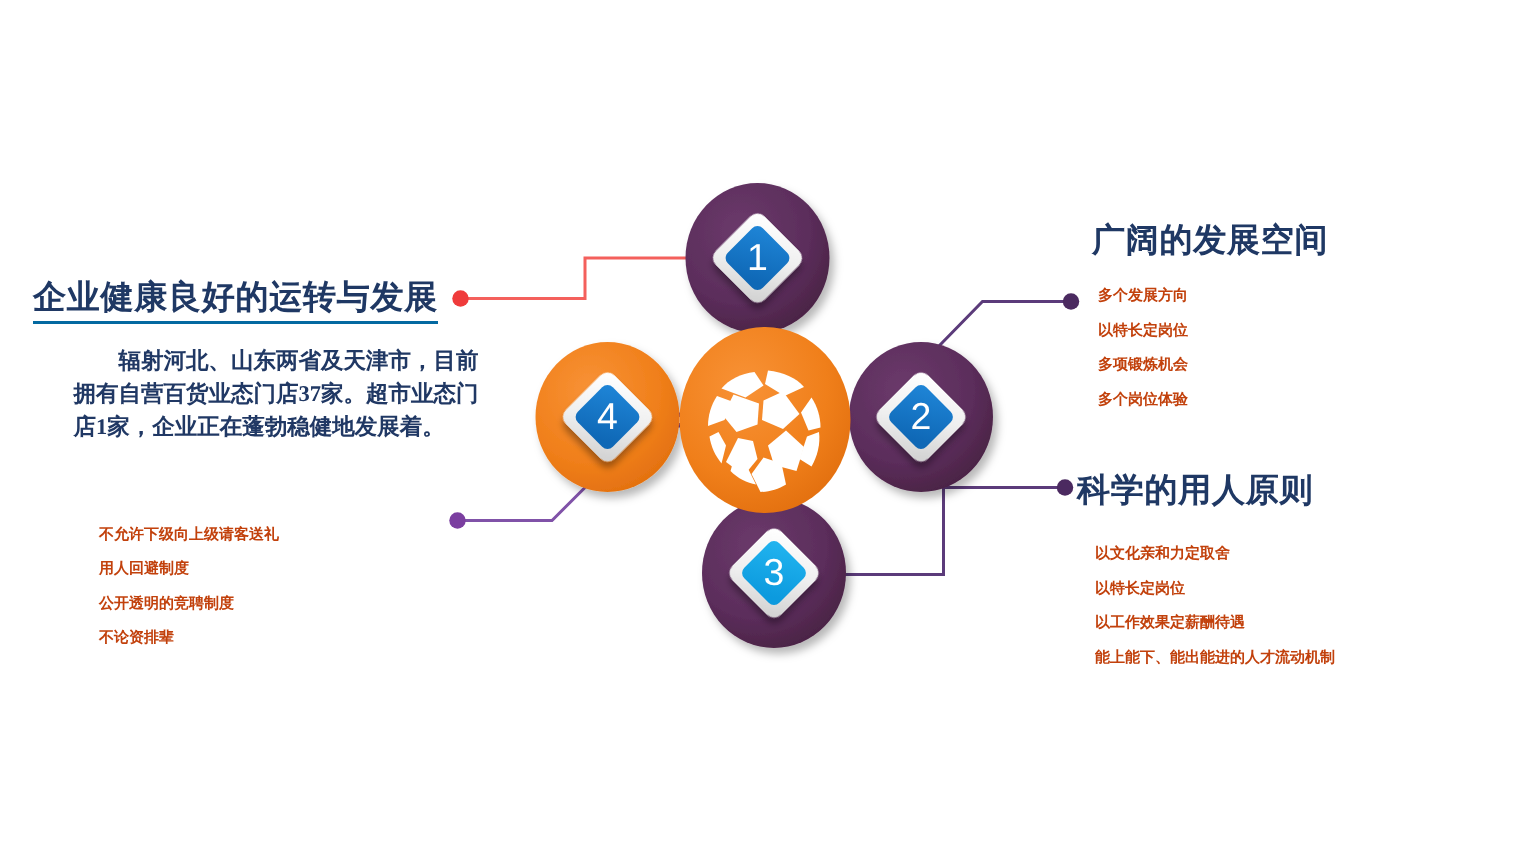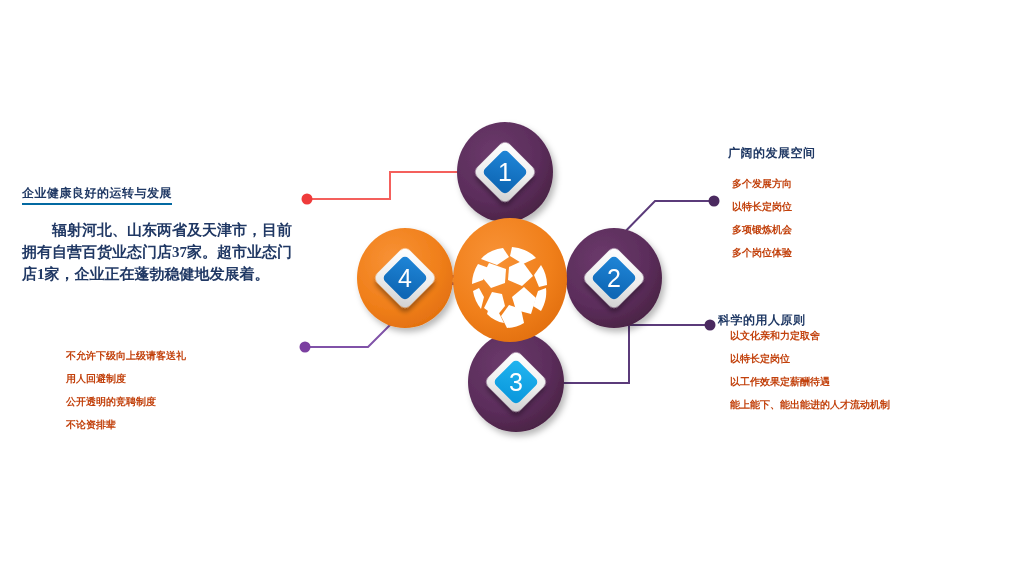--- a/index.html
+++ b/index.html
@@ -17,21 +17,21 @@
     background: #ffffff;
     overflow: hidden;
   }
 
   
   .block { position: absolute; }
   .block-title {
     font-family: "Liberation Sans", "DejaVu Sans", sans-serif;
     font-weight: bold;
     color: #1f3864;
-    font-size: 12px;
+    font-size: 22px;
     letter-spacing: .5px;
     white-space: nowrap;
   }
   .block-title.underlined {
     border-bottom: 2px solid #0369a1;
     display: inline-block;
     padding-bottom: 1px;
   }
   .block-body {
     font-family: "Liberation Serif", "DejaVu Serif", serif;
@@ -47,28 +47,28 @@
     padding: 0;
     font-family: "Liberation Serif", "DejaVu Serif", serif;
     font-weight: bold;
     color: #c2410c;
     font-size: 10px;
   }
   .bullet-list li { margin: 0 0 9px 0; white-space: nowrap; }
 
   
   #blk-tl { left: 22px; top: 183px; width: 300px; }
-  #blk-tl .block-body { margin-top: 14px; width: 272px; }
+  #blk-tl .block-body { margin-top: 14px; width: 272px; margin-left: 27px; }
   #blk-bl { left: 66px; top: 331px; width: 300px; }
   #blk-bl .bullet-list { margin-top: 18px; padding-left: 0px; }
   #blk-bl .bullet-list li { padding-left: 0; }
   #blk-tr { left: 728px; top: 145px; width: 280px; }
   #blk-tr .bullet-list { margin-top: 15px; padding-left: 4px; }
   #blk-br { left: 718px; top: 312px; width: 300px; }
-  #blk-br .bullet-list { margin-top: 0; padding-left: 12px; }
+  #blk-br .bullet-list { margin-top: 20px; padding-left: 12px; }
 
   
   #graphics {
     position: absolute;
     left: 0; top: 0;
     width: 1018px; height: 569px;
   }
 
   
   .node-num {

